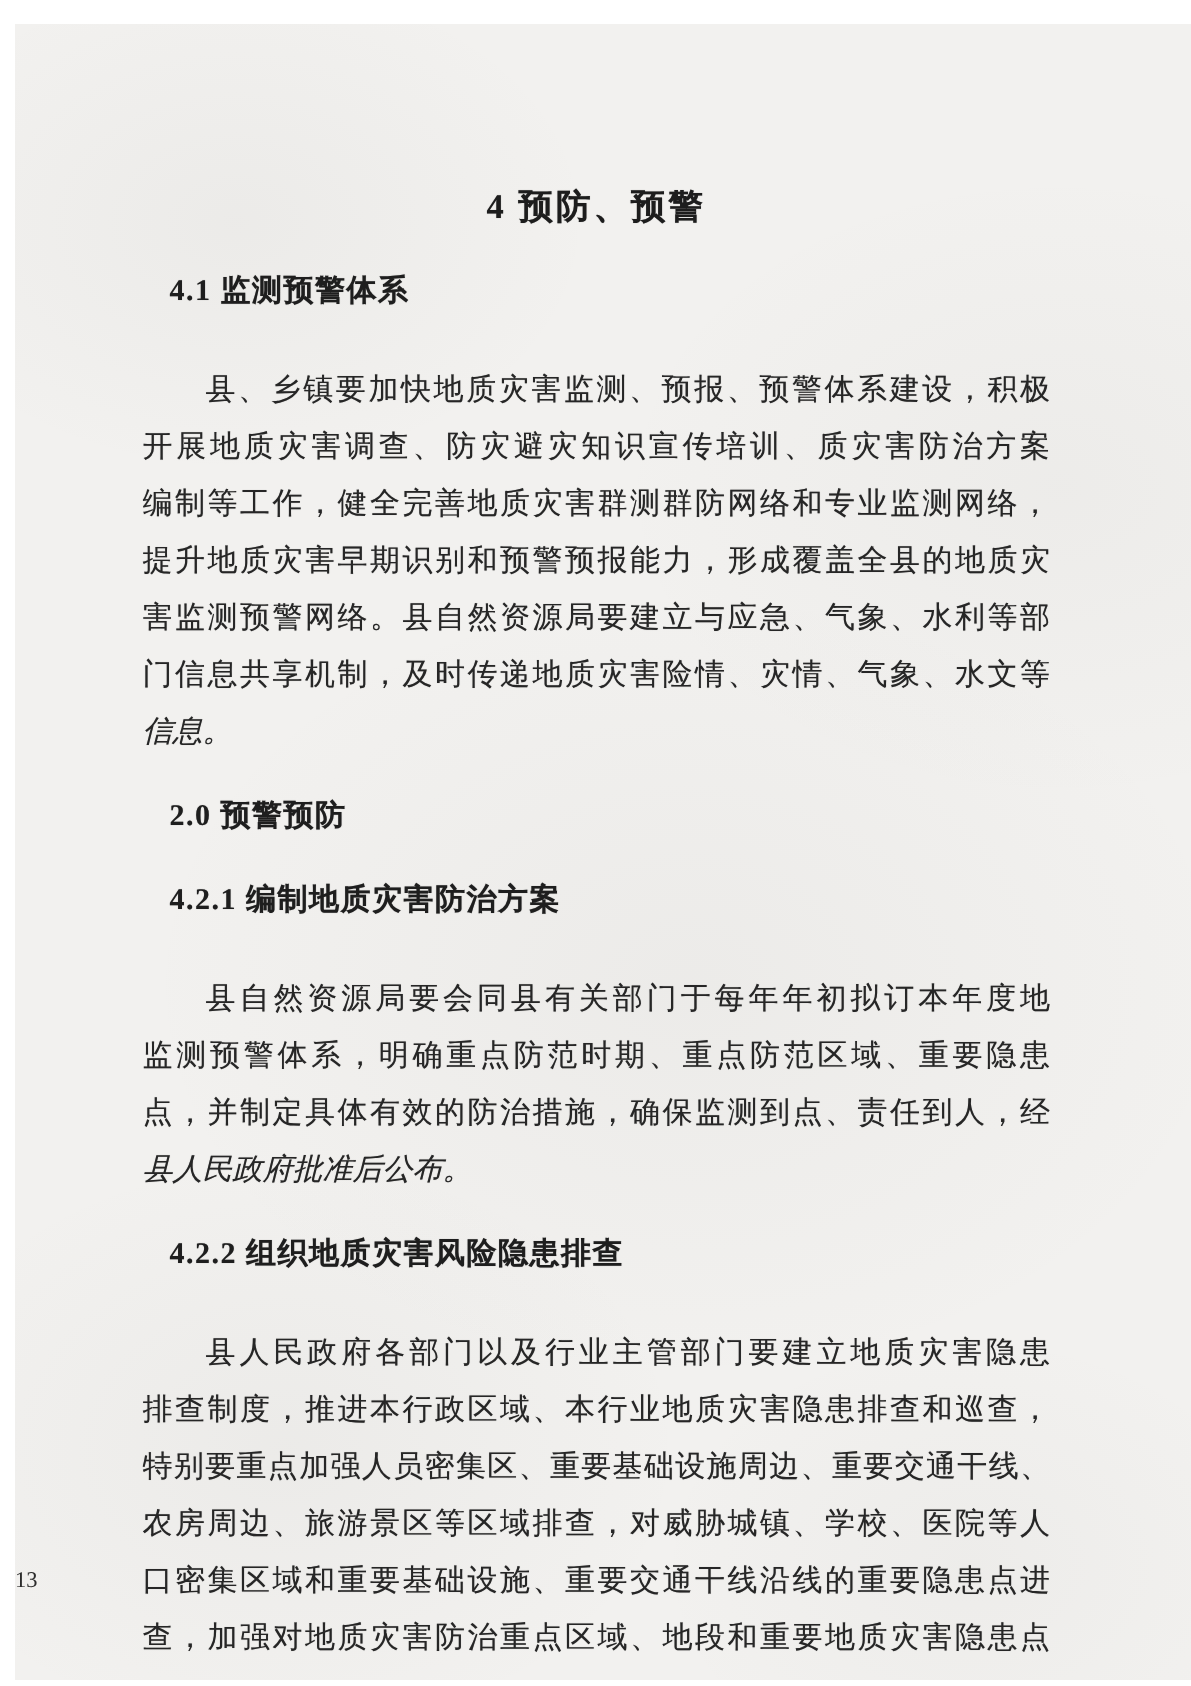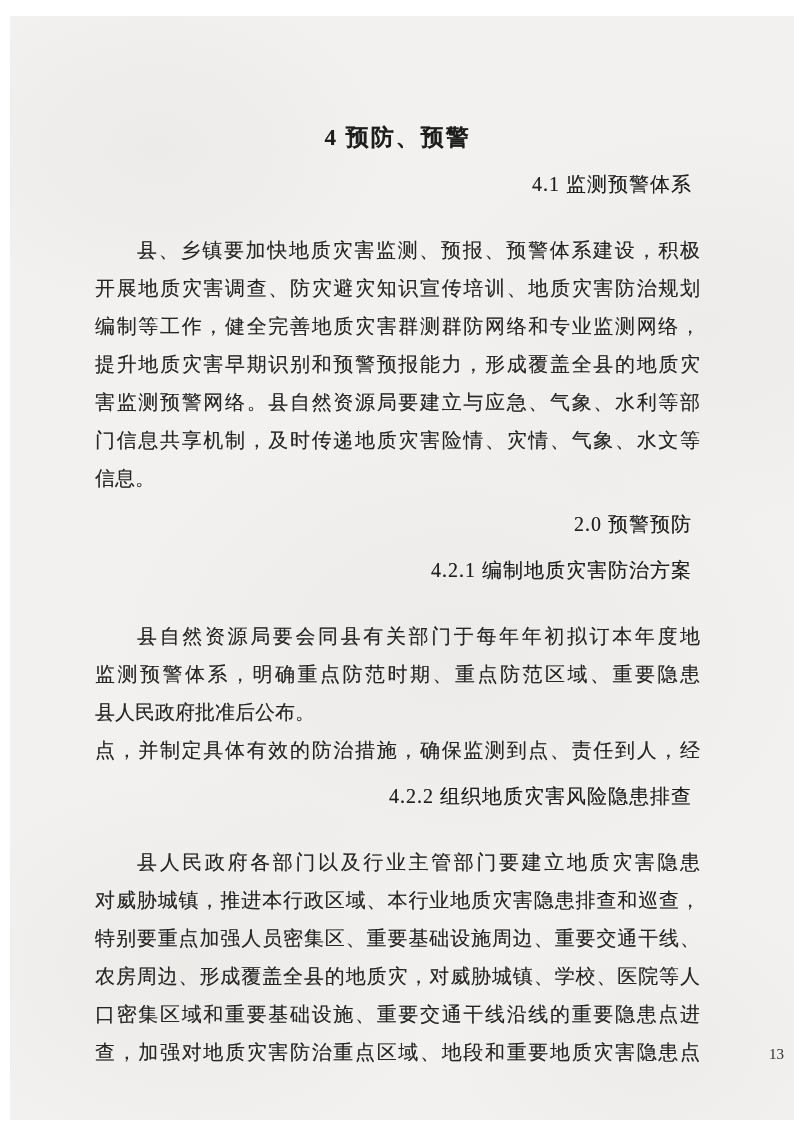--- a/index.html
+++ b/index.html
@@ -38,94 +38,94 @@
     height: 38px;
     line-height: 38px;
     font-size: 23px;
     font-weight: bold;
     text-align: center;
     letter-spacing: 2px;
     color: #1d1d1d;
     text-shadow: 0 0 .5px rgba(30,30,30,.55);
   }
   .sec-heading {
-    margin: 8px;
+    margin: 18px;
     height: 38px;
     line-height: 38px;
     font-size: 20px;
-    font-weight: normal;
+    font-weight: bold;
     letter-spacing: 1px;
     color: #1e1e1e;
     text-shadow: 0 0 .5px rgba(30,30,30,.5);
     white-space: nowrap;
-    text-align: right;
   }
   .line {
     height: 38px;
     line-height: 38px;
     font-size: 20px;
     color: #262626;
     white-space: nowrap;
     text-align: justify;
     text-align-last: justify;
     text-justify: inter-character;
     overflow: hidden;
     text-shadow: 0 0 .5px rgba(40,40,40,.45);
   }
   .line.indent { padding-left: 42px; margin-top: 28px; }
   .line.last {
     text-align-last: left;
     text-align: left;
+    font-style: italic;
   }
   .page-num {
     position: absolute;
     left: 0;
     width: 774px;
     top: 1030px;
-    text-align: right;
+    text-align: left;
     font-size: 15px;
     color: #2c2c2c;
     font-family: "Liberation Serif", "DejaVu Serif", serif;
   }
 </style>
 </head>
 <body>
 
 <div class="scan">
   <div class="content">
 
     <h1 class="doc-title">4 预防、预警</h1>
 
     <h2 class="sec-heading">4.1 监测预警体系</h2>
     <div class="para">
       <div class="line indent">县、乡镇要加快地质灾害监测、预报、预警体系建设，积极</div>
-      <div class="line">开展地质灾害调查、防灾避灾知识宣传培训、地质灾害防治规划</div>
+      <div class="line">开展地质灾害调查、防灾避灾知识宣传培训、质灾害防治方案</div>
       <div class="line">编制等工作，健全完善地质灾害群测群防网络和专业监测网络，</div>
       <div class="line">提升地质灾害早期识别和预警预报能力，形成覆盖全县的地质灾</div>
       <div class="line">害监测预警网络。县自然资源局要建立与应急、气象、水利等部</div>
       <div class="line">门信息共享机制，及时传递地质灾害险情、灾情、气象、水文等</div>
       <div class="line last">信息。</div>
     </div>
 
     <h2 class="sec-heading">2.0 预警预防</h2>
 
     <h2 class="sec-heading">4.2.1 编制地质灾害防治方案</h2>
     <div class="para">
       <div class="line indent">县自然资源局要会同县有关部门于每年年初拟订本年度地</div>
       <div class="line">监测预警体系，明确重点防范时期、重点防范区域、重要隐患</div>
+      <div class="line">点，并制定具体有效的防治措施，确保监测到点、责任到人，经</div>
       <div class="line last">县人民政府批准后公布。</div>
-      <div class="line">点，并制定具体有效的防治措施，确保监测到点、责任到人，经</div>
     </div>
 
     <h2 class="sec-heading">4.2.2 组织地质灾害风险隐患排查</h2>
     <div class="para">
       <div class="line indent">县人民政府各部门以及行业主管部门要建立地质灾害隐患</div>
-      <div class="line">对威胁城镇，推进本行政区域、本行业地质灾害隐患排查和巡查，</div>
+      <div class="line">排查制度，推进本行政区域、本行业地质灾害隐患排查和巡查，</div>
       <div class="line">特别要重点加强人员密集区、重要基础设施周边、重要交通干线、</div>
-      <div class="line">农房周边、形成覆盖全县的地质灾，对威胁城镇、学校、医院等人</div>
+      <div class="line">农房周边、旅游景区等区域排查，对威胁城镇、学校、医院等人</div>
       <div class="line">口密集区域和重要基础设施、重要交通干线沿线的重要隐患点进</div>
       <div class="line">查，加强对地质灾害防治重点区域、地段和重要地质灾害隐患点</div>
     </div>
 
   </div>
 
   <div class="page-num">13</div>
 </div>
 
 </body></html>

